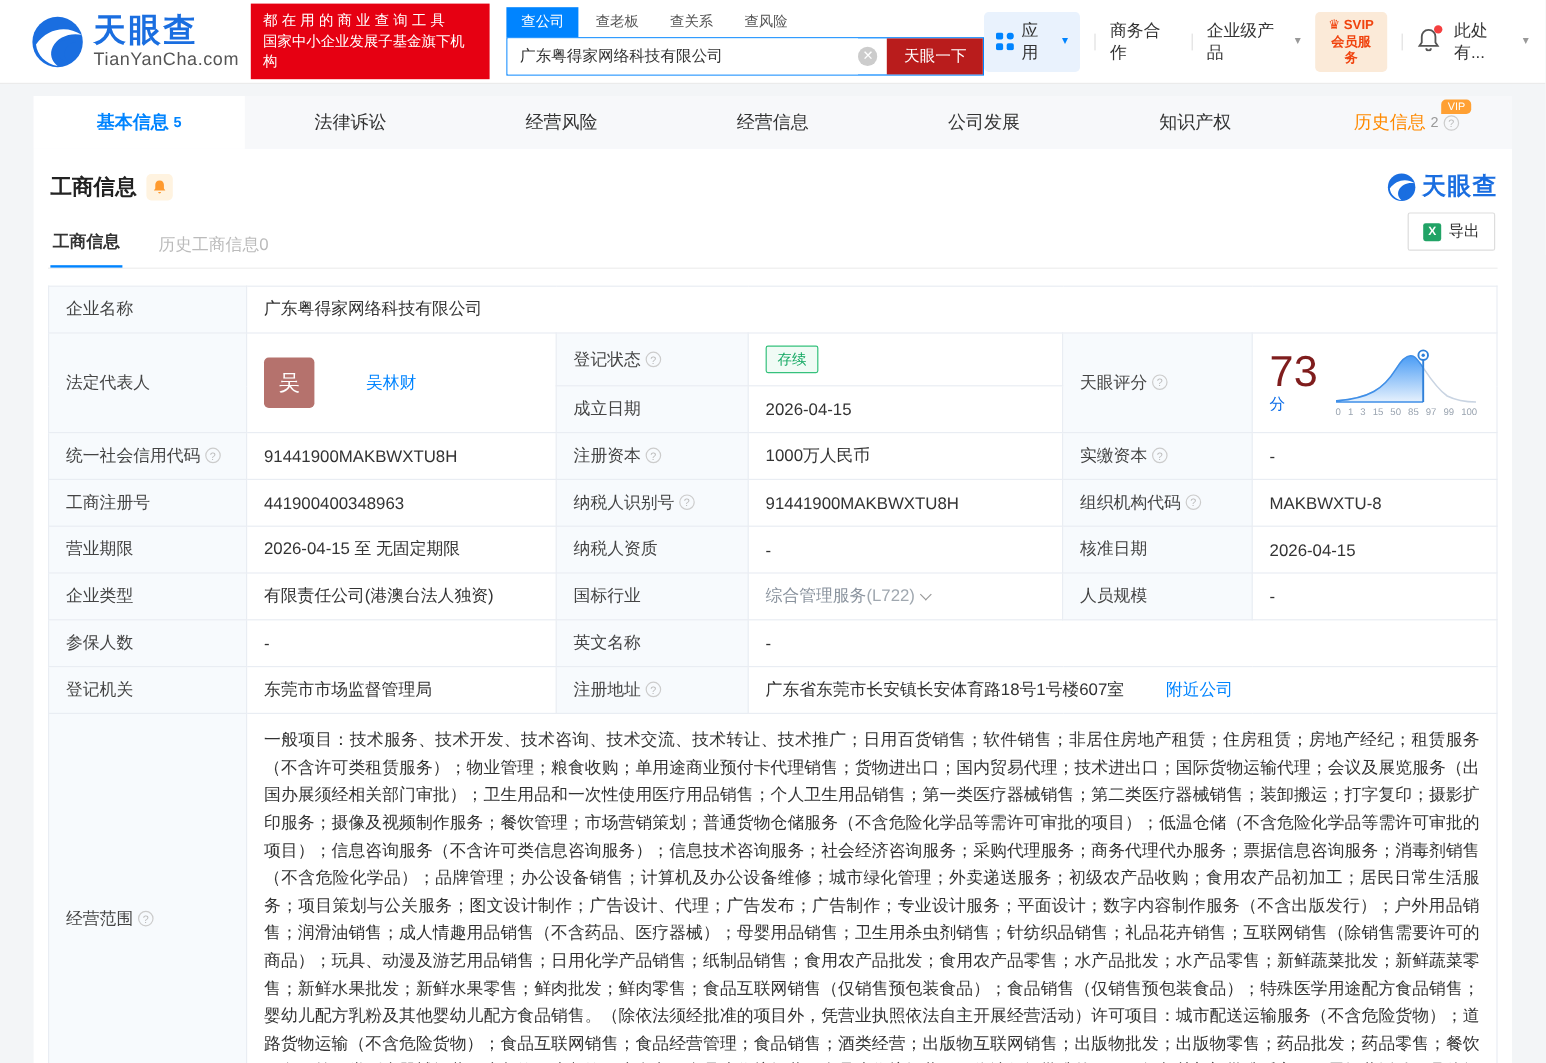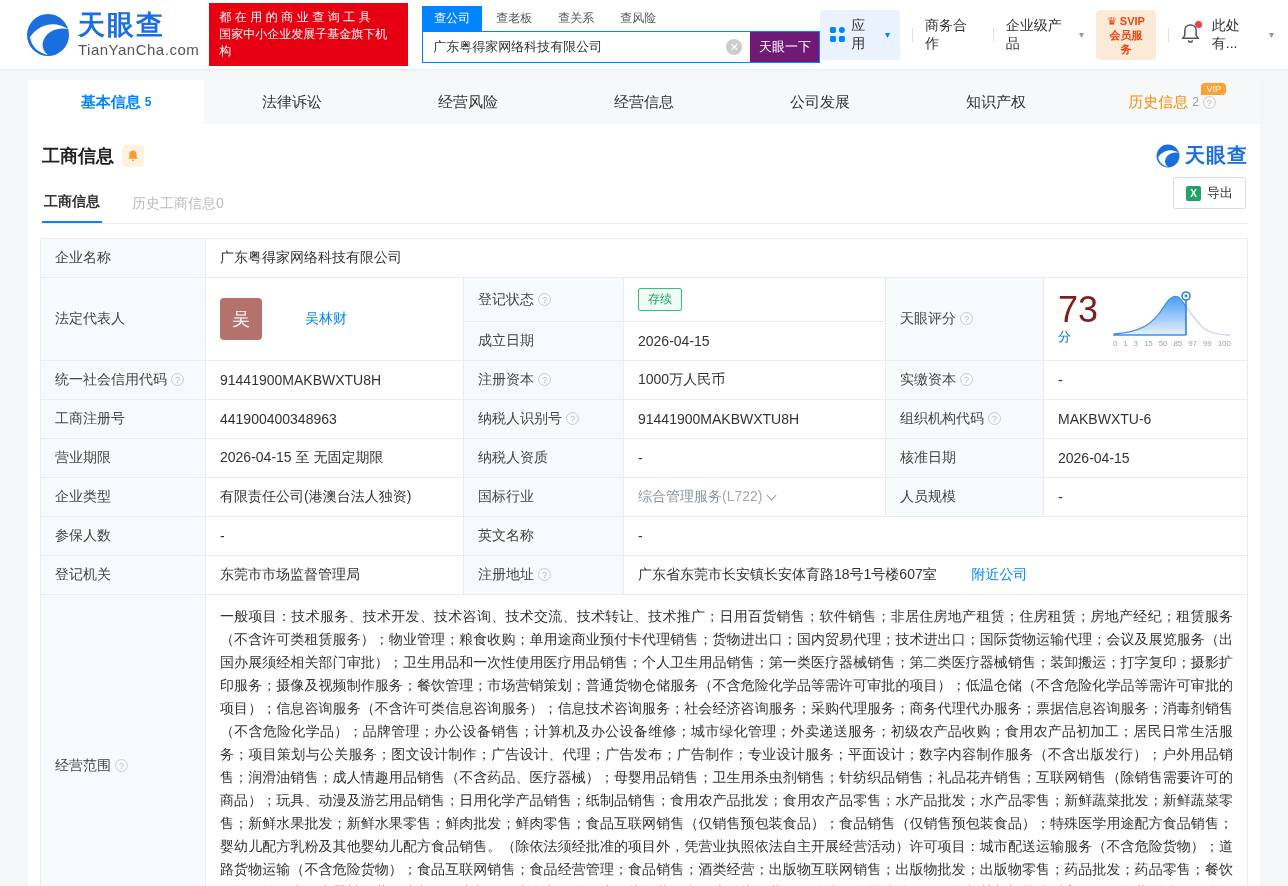--- a/index.html
+++ b/index.html
@@ -16,21 +16,21 @@
   .promo-box .l1 { letter-spacing:3.5px; }
   .search-area { margin-left:14px; width:400px; }
   .search-tabs { display:flex; gap:2px; font-size:12px; }
   .search-tab { padding:4px 12px; color:#555; cursor:pointer; }
   .search-tab.active { background:#0084ff; color:#fff; }
   .search-box { display:flex; border:1px solid #0084ff; height:32px; }
   .search-box input { flex:1; border:none; outline:none; padding:0 10px; font-size:13px; color:#333;
     font-family:inherit; }
   .clear-btn { width:16px; height:16px; border-radius:50%; background:#ccc; color:#fff;
     font-size:11px; line-height:16px; text-align:center; align-self:center; margin-right:8px; cursor:pointer; }
-  .search-go { width:69px; background:#701a75; color:#fff; border:none; font-size:13px; cursor:pointer;
+  .search-go { width:80px; background:#b91c1c; color:#fff; border:none; font-size:13px; cursor:pointer;
     font-family:inherit; }
   .top-menu { display:flex; align-items:center; margin-left:auto; gap:12px; font-size:14px; }
   .apps-btn { background:#e9f2fd; border-radius:4px; padding:7px 10px; display:flex; align-items:center;
     gap:6px; cursor:pointer; }
   .caret { font-size:10px; color:#0084ff; }
   .caret.gray { color:#999; }
   .menu-divider { width:1px; height:14px; background:#e0e0e0; }
   .menu-link { cursor:pointer; color:#333; display:flex; align-items:center; gap:4px; }
   .svip-badge { background:#fbead8; border-radius:4px; padding:4px 8px; text-align:center;
     color:#f0430e; font-size:11px; font-weight:bold; line-height:14px; cursor:pointer; }
@@ -306,21 +306,21 @@
         <tr>
           <td class="lbl">工商注册号</td>
           <td class="val">441900400348963</td>
           <td class="lbl">
             <span>纳税人识别号</span> <span class="help">?</span>
           </td>
           <td class="val">91441900MAKBWXTU8H</td>
           <td class="lbl">
             <span>组织机构代码</span> <span class="help">?</span>
           </td>
-          <td class="val">MAKBWXTU-6</td>
+          <td class="val">MAKBWXTU-8</td>
         </tr>
         <tr>
           <td class="lbl">营业期限</td>
           <td class="val">2026-04-15 至 无固定期限</td>
           <td class="lbl">纳税人资质</td>
           <td class="val">-</td>
           <td class="lbl">核准日期</td>
           <td class="val">2026-04-15</td>
         </tr>
         <tr>

